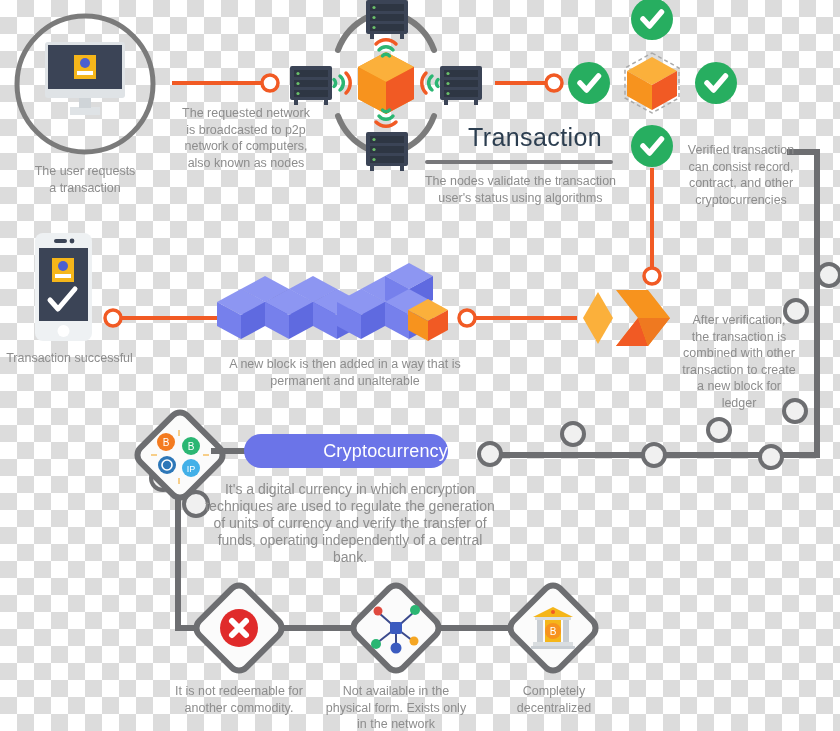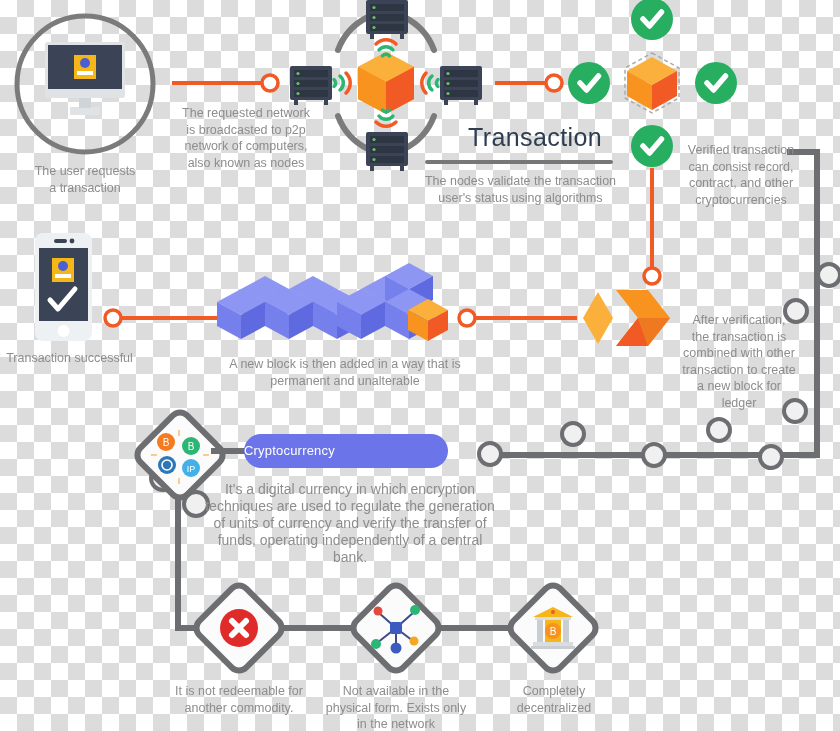--- a/index.html
+++ b/index.html
@@ -56,23 +56,23 @@
   }
   #crypto-badge {
     position: absolute;
     left: 244px;
     top: 434px;
     width: 204px;
     height: 34px;
     background: #6b74e8;
     border-radius: 17px;
     color: #ffffff;
-    font-size: 13px;
+    font-size: 18px;
     line-height: 34px;
-    text-align: left;
+    text-align: right;
     letter-spacing: 0.2px;
   }
   #crypto-desc {
     position: absolute;
     left: 200px;
     top: 481px;
     width: 300px;
     color: #8d8d8d;
     font-size: 14px;
     line-height: 17px;

